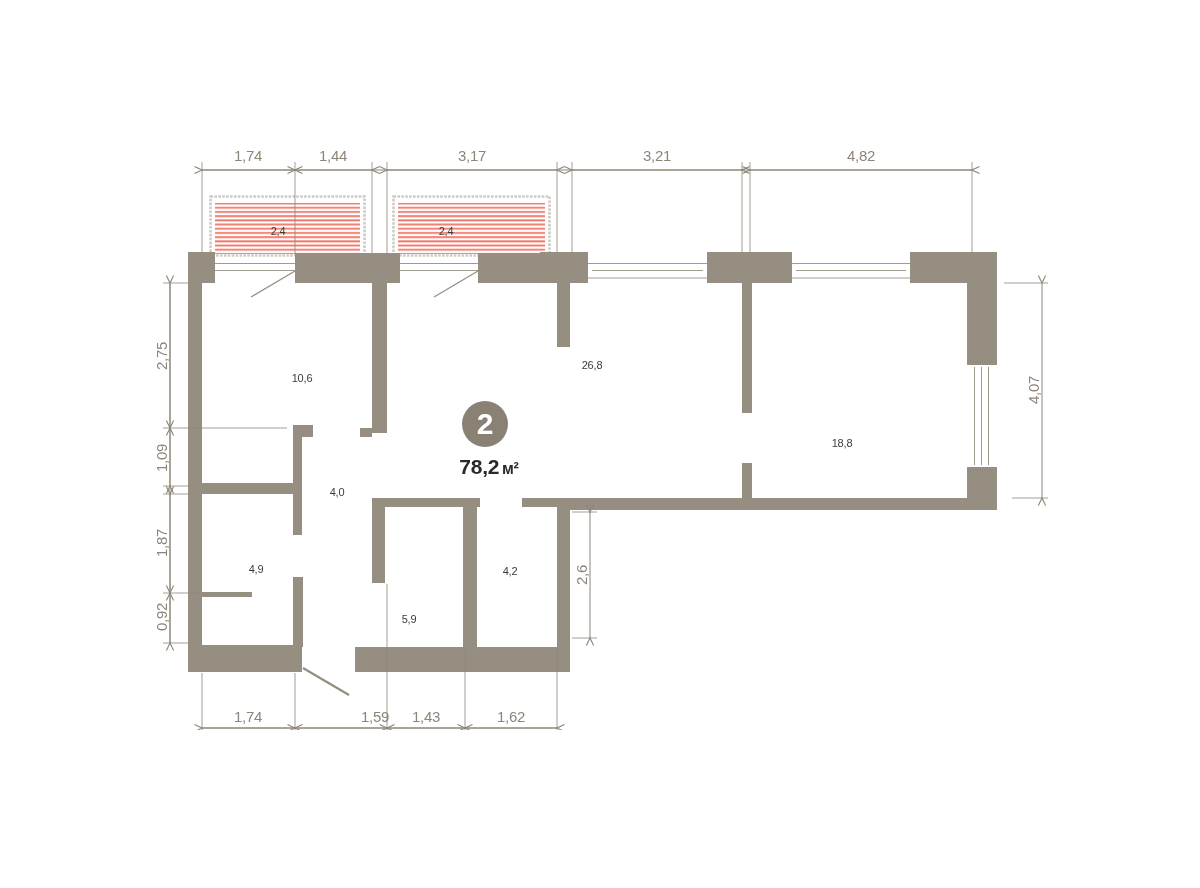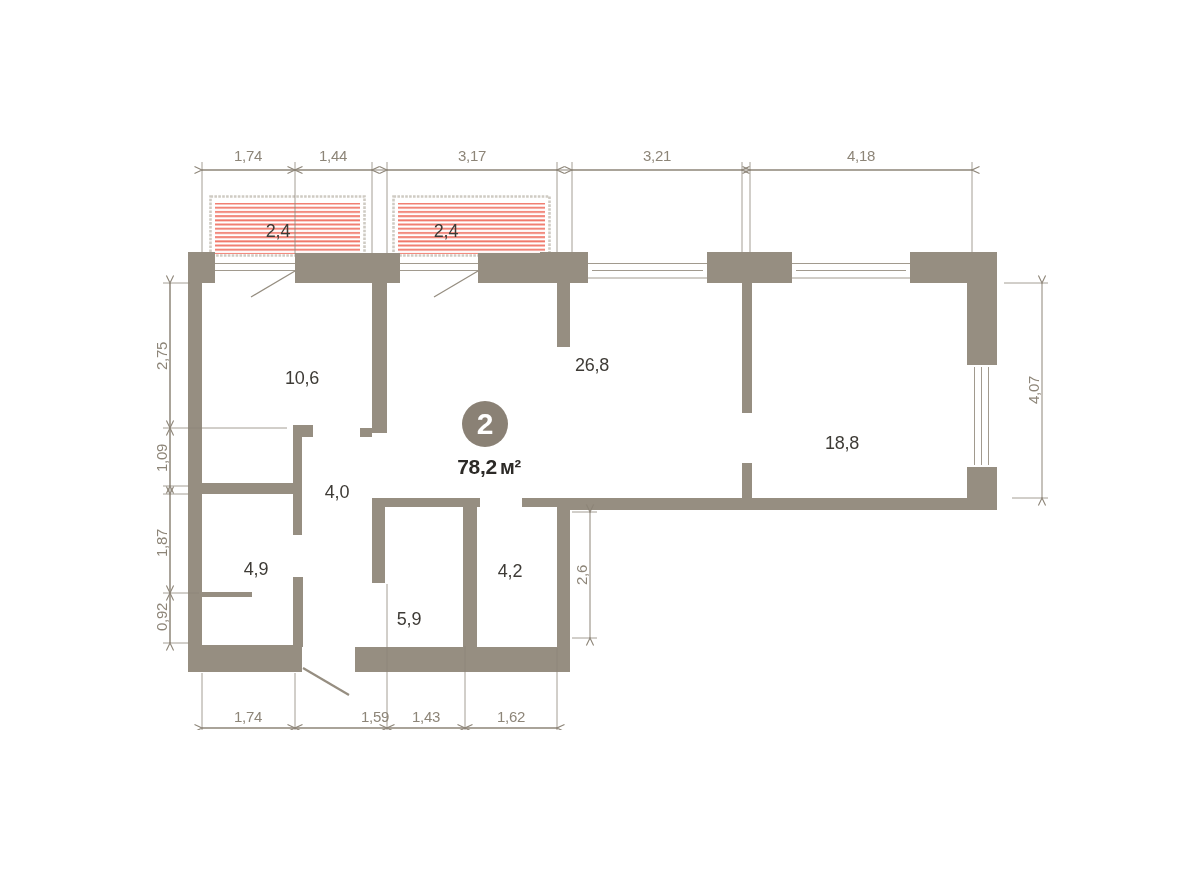--- a/index.html
+++ b/index.html
@@ -2,26 +2,26 @@
 <html><head>
 <meta charset="utf-8">
 <style>
   html,body{margin:0;padding:0;background:#fff;}
   .canvas{position:relative;width:1200px;height:730px;background:#fff;
           font-family:"Liberation Sans",sans-serif;overflow:hidden;}
   svg.linework{position:absolute;left:0;top:0;}
   .lbl{position:absolute;transform:translate(-50%,-50%);white-space:nowrap;line-height:1;}
   .dim{color:#8d8578;font-size:15px;letter-spacing:-0.3px;}
   .dim-v{transform:translate(-50%,-50%) rotate(-90deg);}
-  .room{color:#3e3b36;font-size:18px;letter-spacing:-0.2px;}
+  .room{color:#3e3b36;font-size:11px;letter-spacing:-0.2px;}
   .badge{position:absolute;width:46px;height:46px;border-radius:50%;background:#8a8175;
          color:#fff;display:flex;align-items:center;justify-content:center;
          font-size:30px;font-weight:bold;transform:translate(-50%,-50%);}
   .total{color:#2c2a27;font-size:21px;font-weight:bold;letter-spacing:-0.3px;}
-  .total .unit{font-size:20px;font-weight:bold;margin-left:3px;}
+  .total .unit{font-size:16px;font-weight:bold;margin-left:3px;}
 </style>
 </head>
 <body>
 
 <div class="canvas">
 
   <svg class="linework" width="1200" height="888" viewBox="0 0 1200 888">
     <defs>
       <pattern id="hatch" patternUnits="userSpaceOnUse" width="8" height="4.2">
         <rect x="0" y="1" width="8" height="1.9" fill="#f0796b"></rect>
@@ -138,21 +138,21 @@
       <line x1="465" y1="728" x2="557" y2="728" marker-start="url(#arr)" marker-end="url(#arr)"></line>
       <line x1="1042" y1="283" x2="1042" y2="498" marker-start="url(#arr)" marker-end="url(#arr)"></line>
       <line x1="590" y1="512" x2="590" y2="638" marker-start="url(#arr)" marker-end="url(#arr)"></line>
     </g>
   </svg>
 
   <div class="lbl dim" style="left:248px;top:155px;">1,74</div>
   <div class="lbl dim" style="left:333px;top:155px;">1,44</div>
   <div class="lbl dim" style="left:472px;top:155px;">3,17</div>
   <div class="lbl dim" style="left:657px;top:155px;">3,21</div>
-  <div class="lbl dim" style="left:861px;top:155px;">4,18</div>
+  <div class="lbl dim" style="left:861px;top:155px;">4,82</div>
 
   <div class="lbl dim dim-v" style="left:161px;top:356px;">2,75</div>
   <div class="lbl dim dim-v" style="left:161px;top:458px;">1,09</div>
   <div class="lbl dim dim-v" style="left:161px;top:543px;">1,87</div>
   <div class="lbl dim dim-v" style="left:161px;top:617px;">0,92</div>
 
   <div class="lbl dim dim-v" style="left:1033px;top:390px;">4,07</div>
 
   <div class="lbl dim" style="left:248px;top:716px;">1,74</div>
   <div class="lbl dim" style="left:340px;top:716px;margin-left:35px;">1,59</div>

